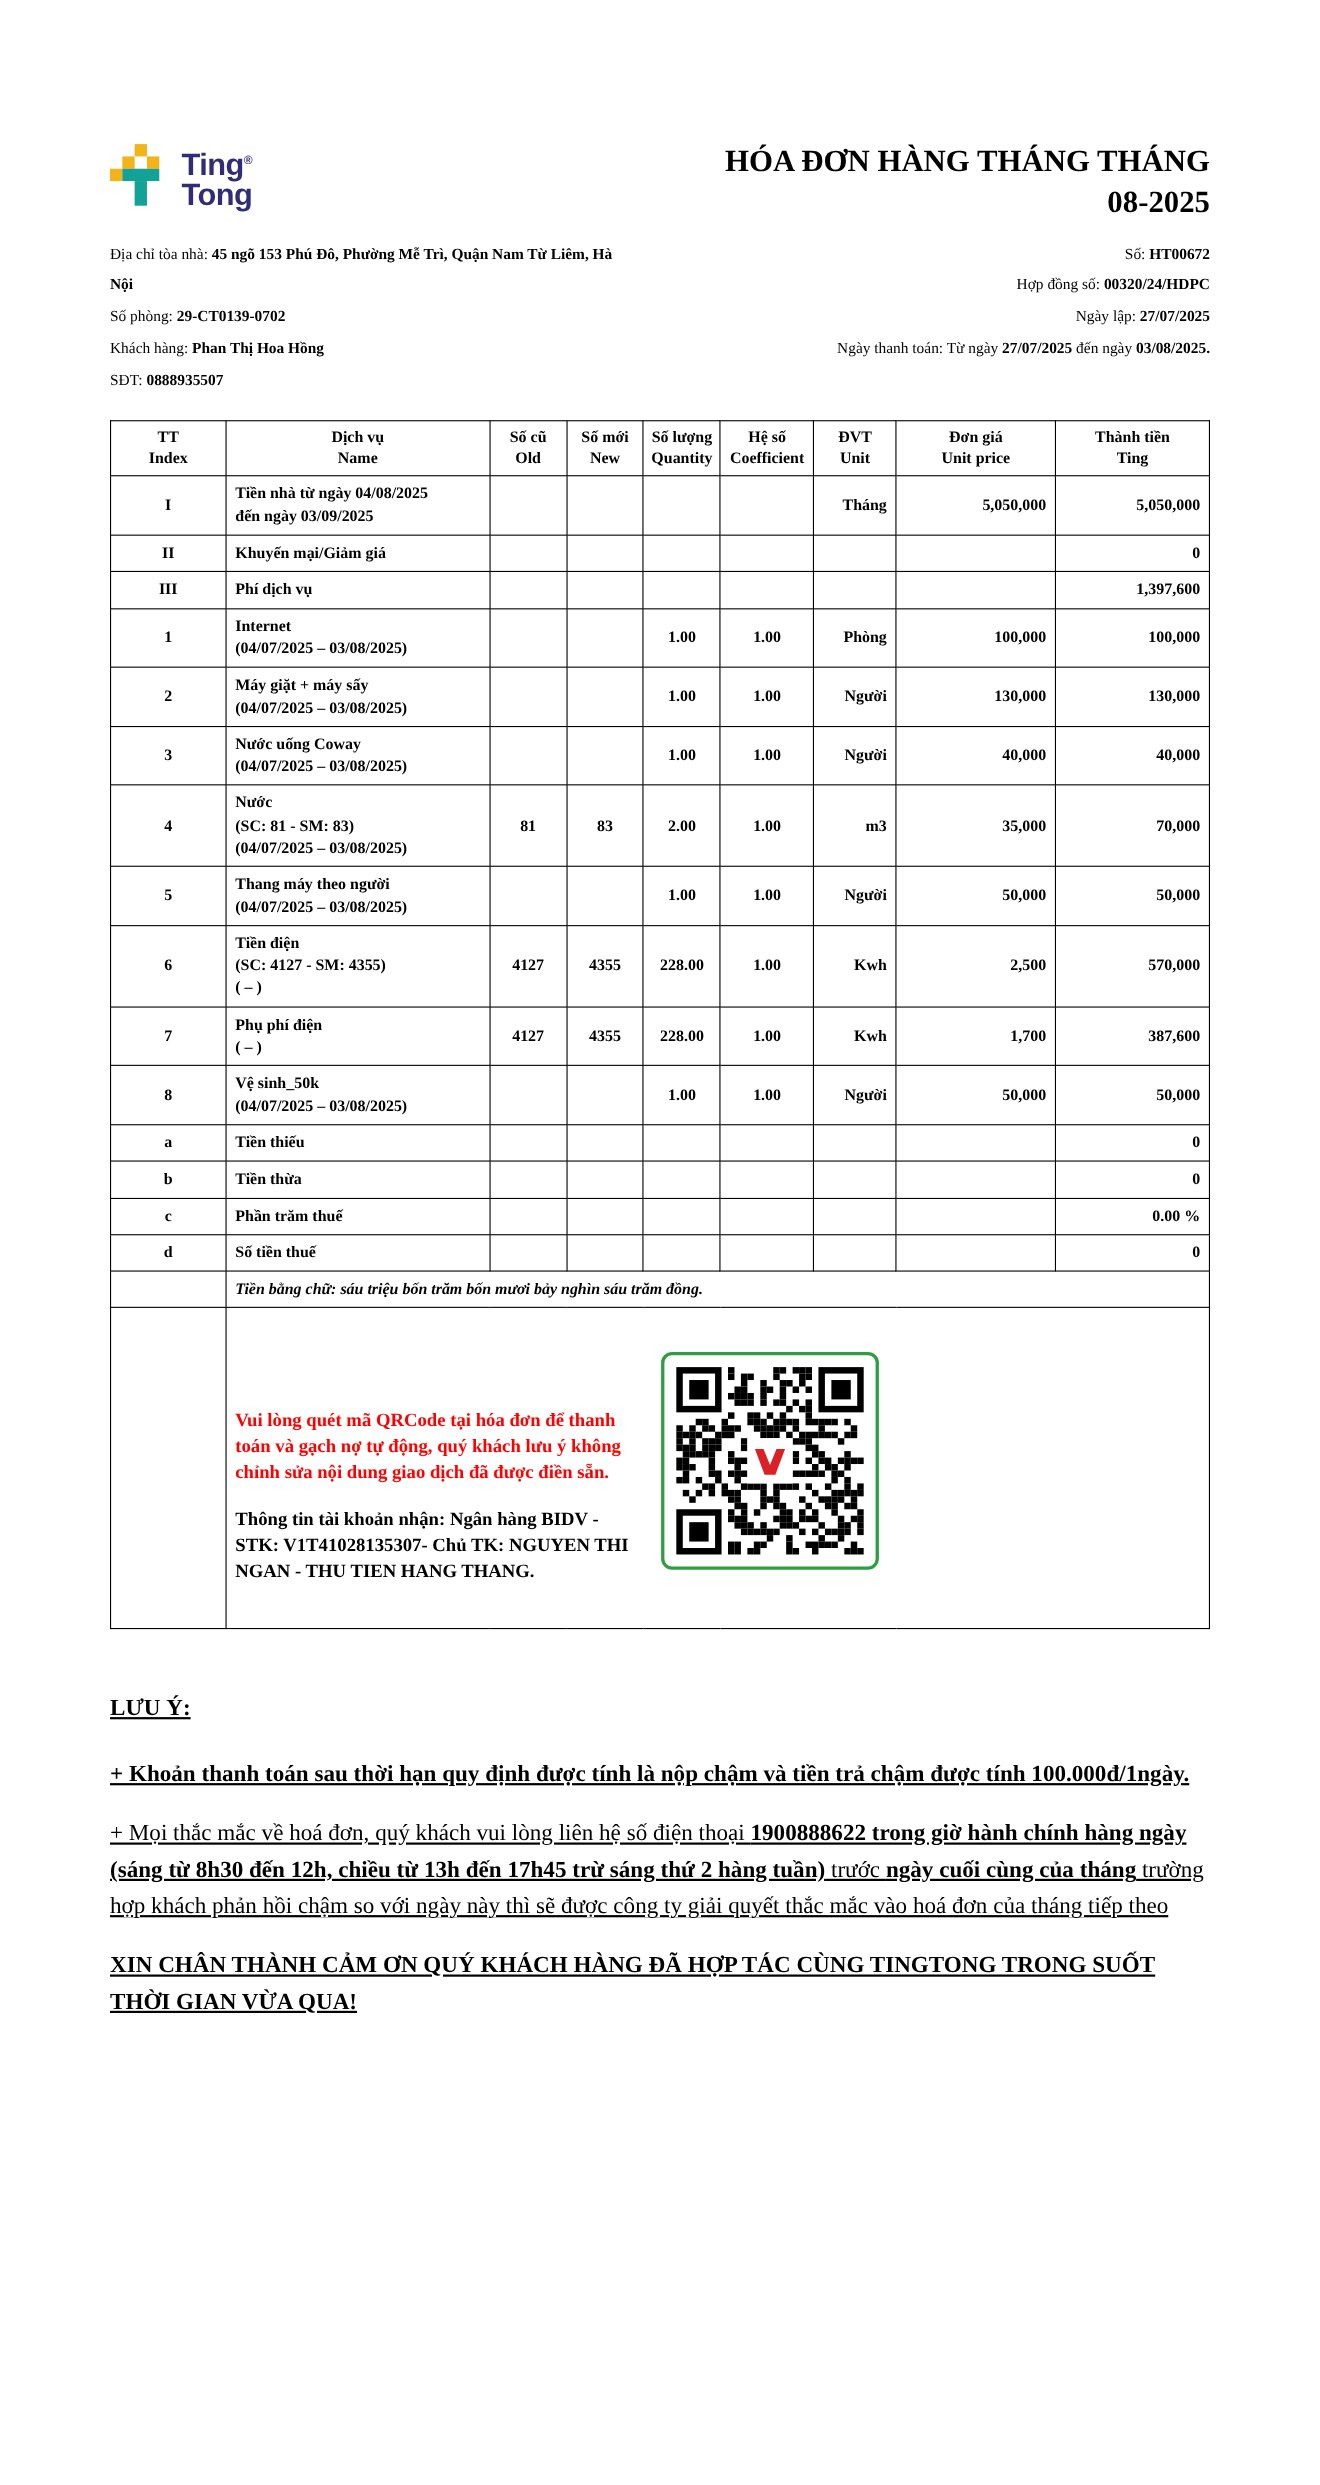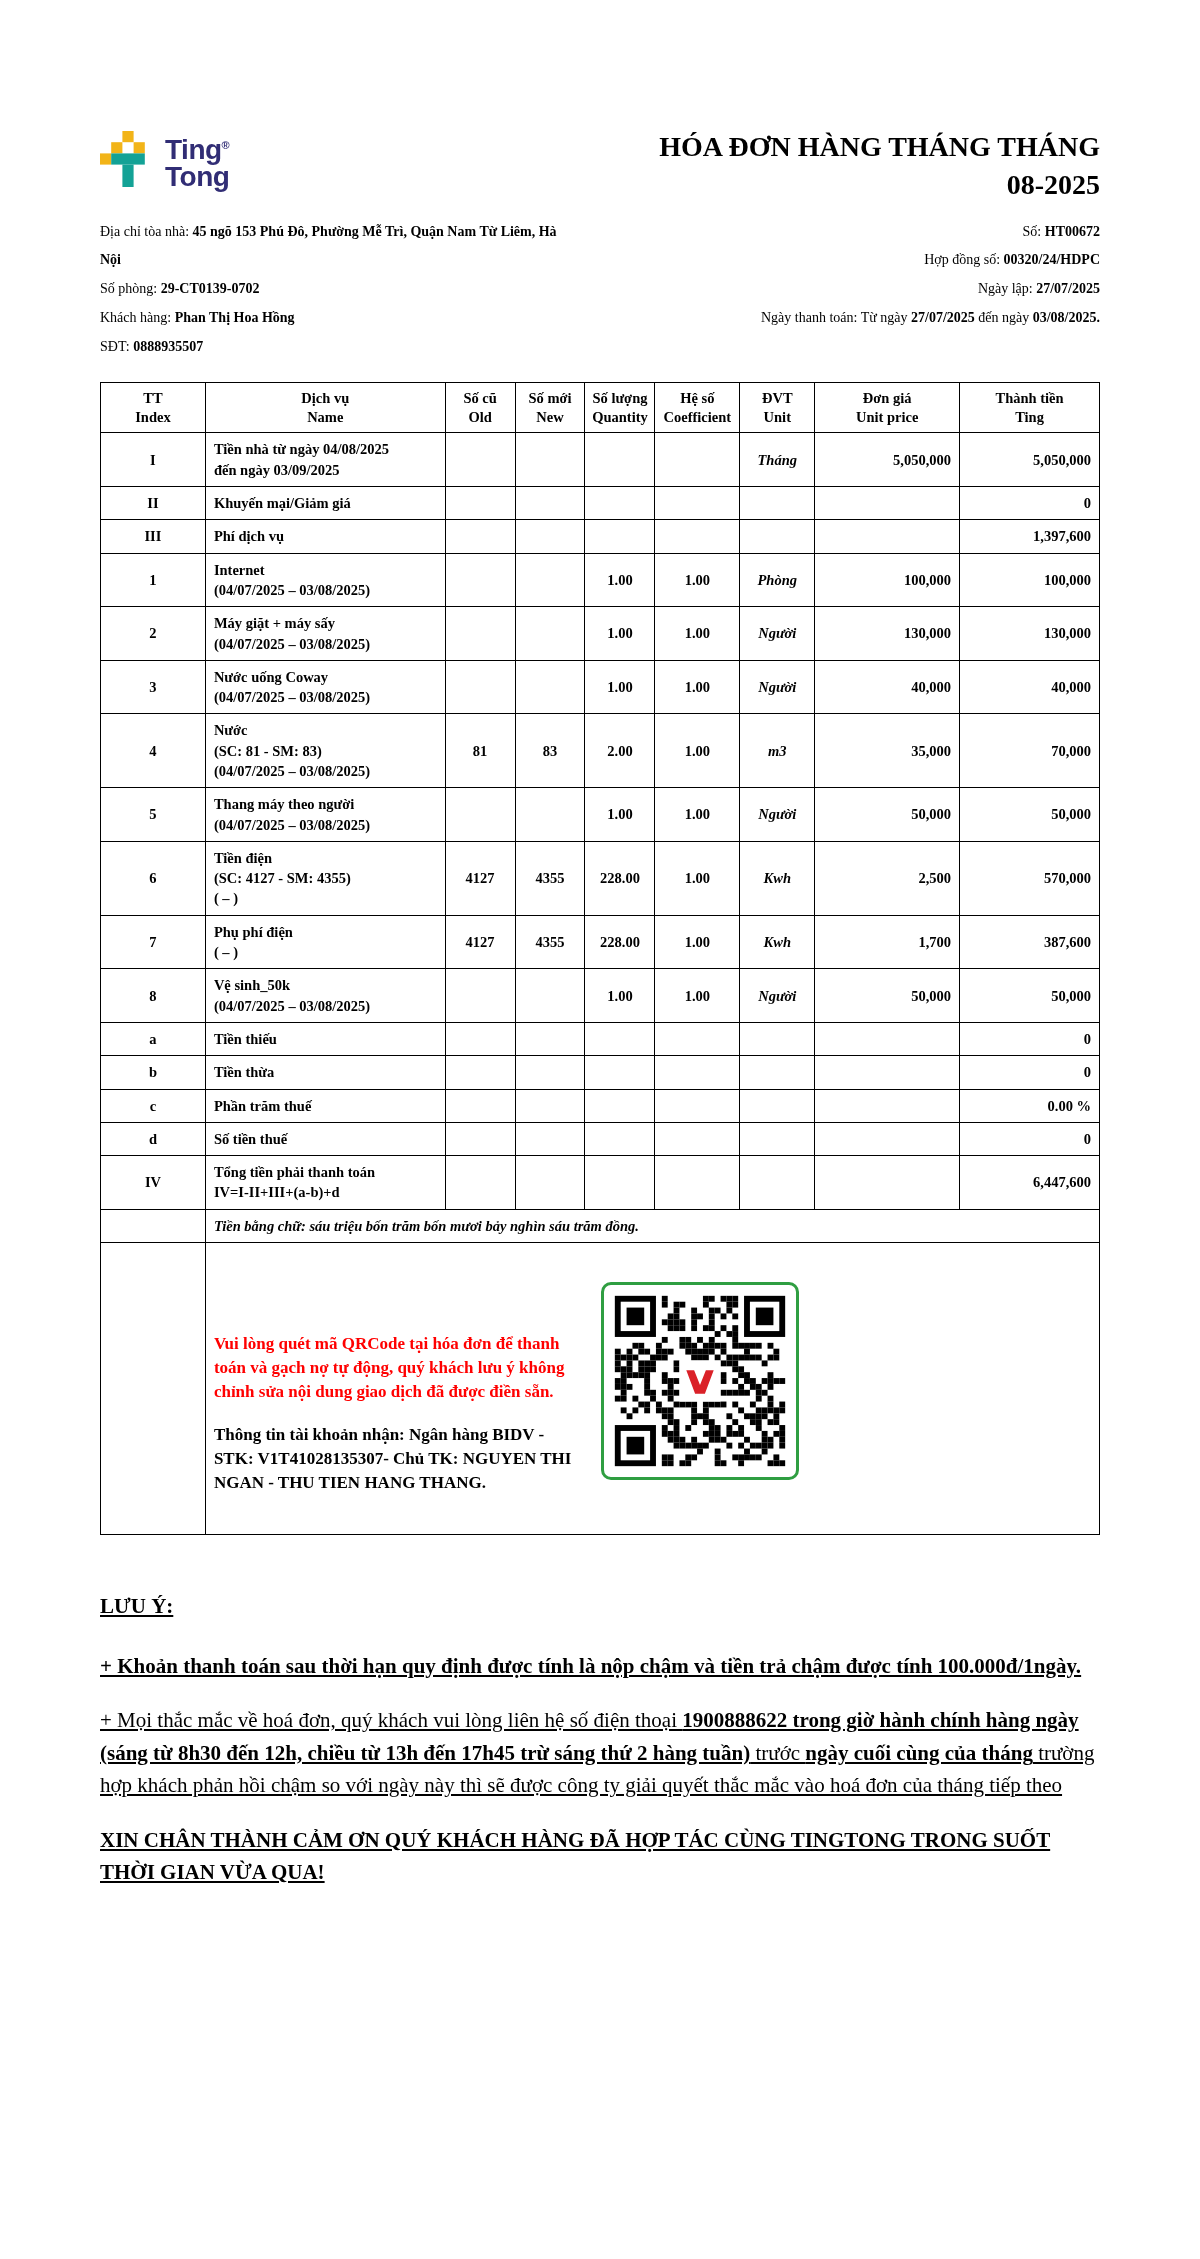--- a/index.html
+++ b/index.html
@@ -42,21 +42,21 @@
     width:100%;border-collapse:collapse;table-layout:fixed;
     margin-top:20px;font-size:14.5px;
   }
   table.inv th,table.inv td{border:1.5px solid #000;}
   table.inv th{padding:6px 2px;line-height:1.3;text-align:center;font-weight:bold;}
   table.inv th span{display:block;}
   table.inv td{padding:6px 8px;vertical-align:middle;font-weight:bold;line-height:1.4;}
   td.c-tt{text-align:center;}
   td.c-name{text-align:left;white-space:pre-line;}
   td.c-num{text-align:center;padding:6px 3px;}
-  td.c-unit{text-align:center;padding:6px 3px;font-style:italic;}
+  td.c-unit{text-align:right;padding:6px 3px;}
   td.c-money{text-align:right;}
   td.words-cell{font-weight:normal;font-style:italic;padding:8px 12px;}
   td.words-cell b{font-weight:bold;font-style:italic;}
   td.qr-cell{font-weight:normal;vertical-align:top;padding:8px 8px 14px 12px;height:292px;}
   .qr-flex{display:flex;align-items:flex-start;}
   .qr-texts{width:372px;flex:0 0 auto;padding-top:50px;font-size:17px;line-height:1.42;}
   .qr-red{color:var(--alert-red);margin-bottom:18px;}
   .qr-account b{font-weight:bold;}
   .qr-box{
     flex:0 0 auto;margin-left:15px;background:#fff;
@@ -344,32 +344,20 @@
       <tr>
         <td class="c-tt">d</td>
         <td class="c-name">Số tiền thuế</td>
         <td class="c-num"></td>
         <td class="c-num"></td>
         <td class="c-num"></td>
         <td class="c-num"></td>
         <td class="c-unit"></td>
         <td class="c-money"></td>
         <td class="c-money">0</td>
-      </tr>
-      <tr>
-        <td class="c-tt">IV</td>
-        <td class="c-name">Tổng tiền phải thanh toán
-IV=I-II+III+(a-b)+d</td>
-        <td class="c-num"></td>
-        <td class="c-num"></td>
-        <td class="c-num"></td>
-        <td class="c-num"></td>
-        <td class="c-unit"></td>
-        <td class="c-money"></td>
-        <td class="c-money">6,447,600</td>
       </tr>
     </tbody>
   <tbody>
     <tr>
       <td class="c-tt"></td>
       <td class="words-cell" colspan="8">
         <span>Tiền bằng chữ: </span><b>sáu triệu bốn trăm bốn mươi bảy nghìn sáu trăm đồng.</b>
       </td>
     </tr>
     <tr>

